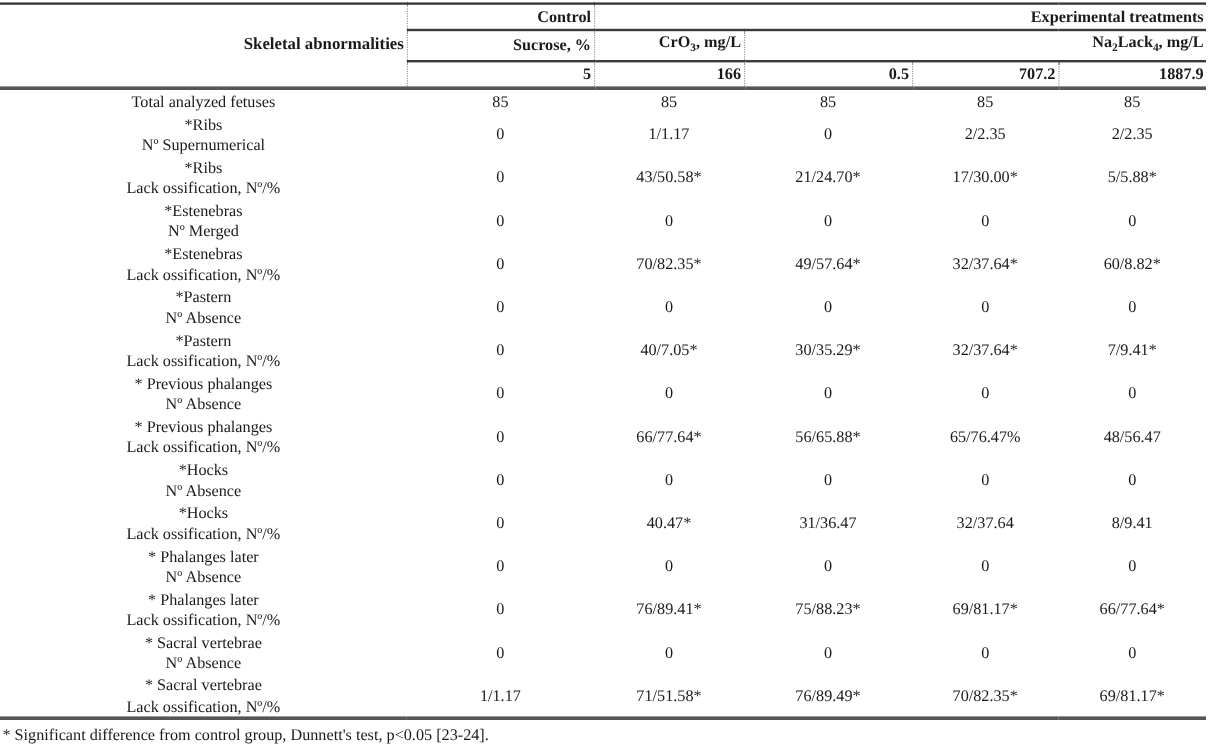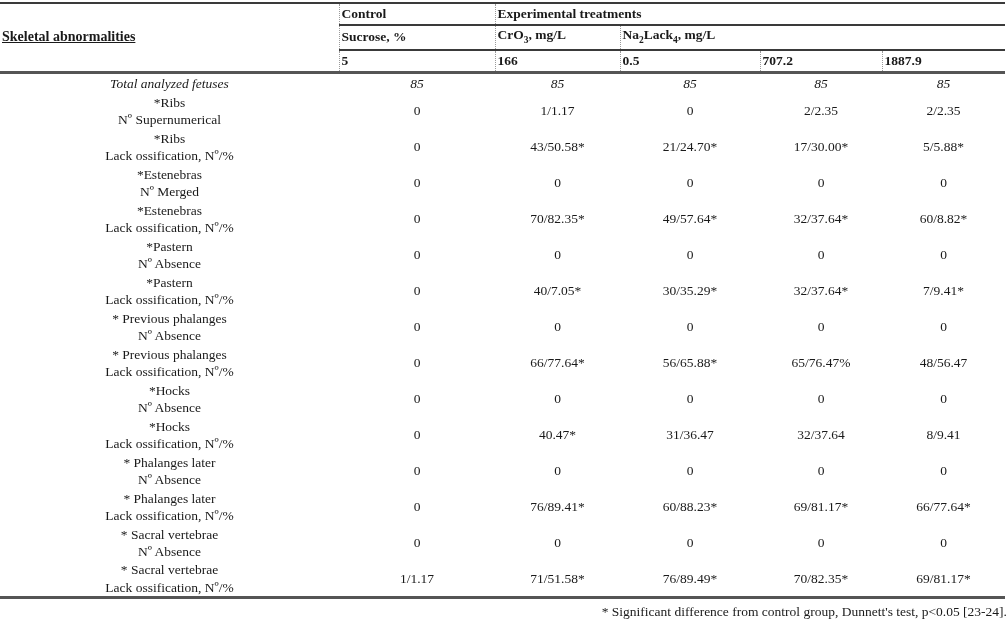--- a/index.html
+++ b/index.html
@@ -26,51 +26,50 @@
   }
   col.c1 { width: 339px; }
   col.c2 { width: 156px; }
   col.c3 { width: 125px; }
   col.c4 { width: 140px; }
   col.c5 { width: 122px; }
   col.c6 { width: 123px; }
 
   thead th {
     font-weight: bold;
-    text-align: left;
+    text-align: right;
     vertical-align: middle;
     padding: 1px 2px;
     height: 18px;
     line-height: 16px;
   }
   thead th.vline { border-left: 1px dotted #9a9a9a; }
   thead th.bline { border-bottom: 2px solid #3a3a3a; }
   th.main-label {
     font-size: 14px;
     border-bottom: 3px solid #555555;
-    text-decoration: underline;
   }
   tr.dose-row th { border-bottom: 3px solid #555555; }
 
   tbody td {
     text-align: center;
     vertical-align: middle;
     padding: 0 2px;
     line-height: 17.5px;
     font-size: 13.5px;
   }
   tbody tr { height: 36px; }
-  tbody tr.single { height: 21px; font-style: italic; }
+  tbody tr.single { height: 21px; }
   table.abn-table tbody tr:last-child td { border-bottom: 3px solid #555555; }
 
   .footnote {
     margin-top: 5px;
     padding-left: 2px;
     font-size: 13.5px;
-    text-align: right;
+    text-align: left;
   }
   sub { font-size: 9.5px; }
 </style>
 </head>
 <body>
 
 <div class="page">
   <table class="abn-table">
     <colgroup>
       <col class="c1">
@@ -231,21 +230,21 @@
           <td>0</td>
           <td>0</td>
         </tr>
         <tr>
           <td>
             <div>* Phalanges later</div>
             <div>Lack ossification, Nº/%</div>
           </td>
           <td>0</td>
           <td>76/89.41*</td>
-          <td>60/88.23*</td>
+          <td>75/88.23*</td>
           <td>69/81.17*</td>
           <td>66/77.64*</td>
         </tr>
         <tr>
           <td>
             <div>* Sacral vertebrae</div>
             <div>Nº Absence</div>
           </td>
           <td>0</td>
           <td>0</td>

